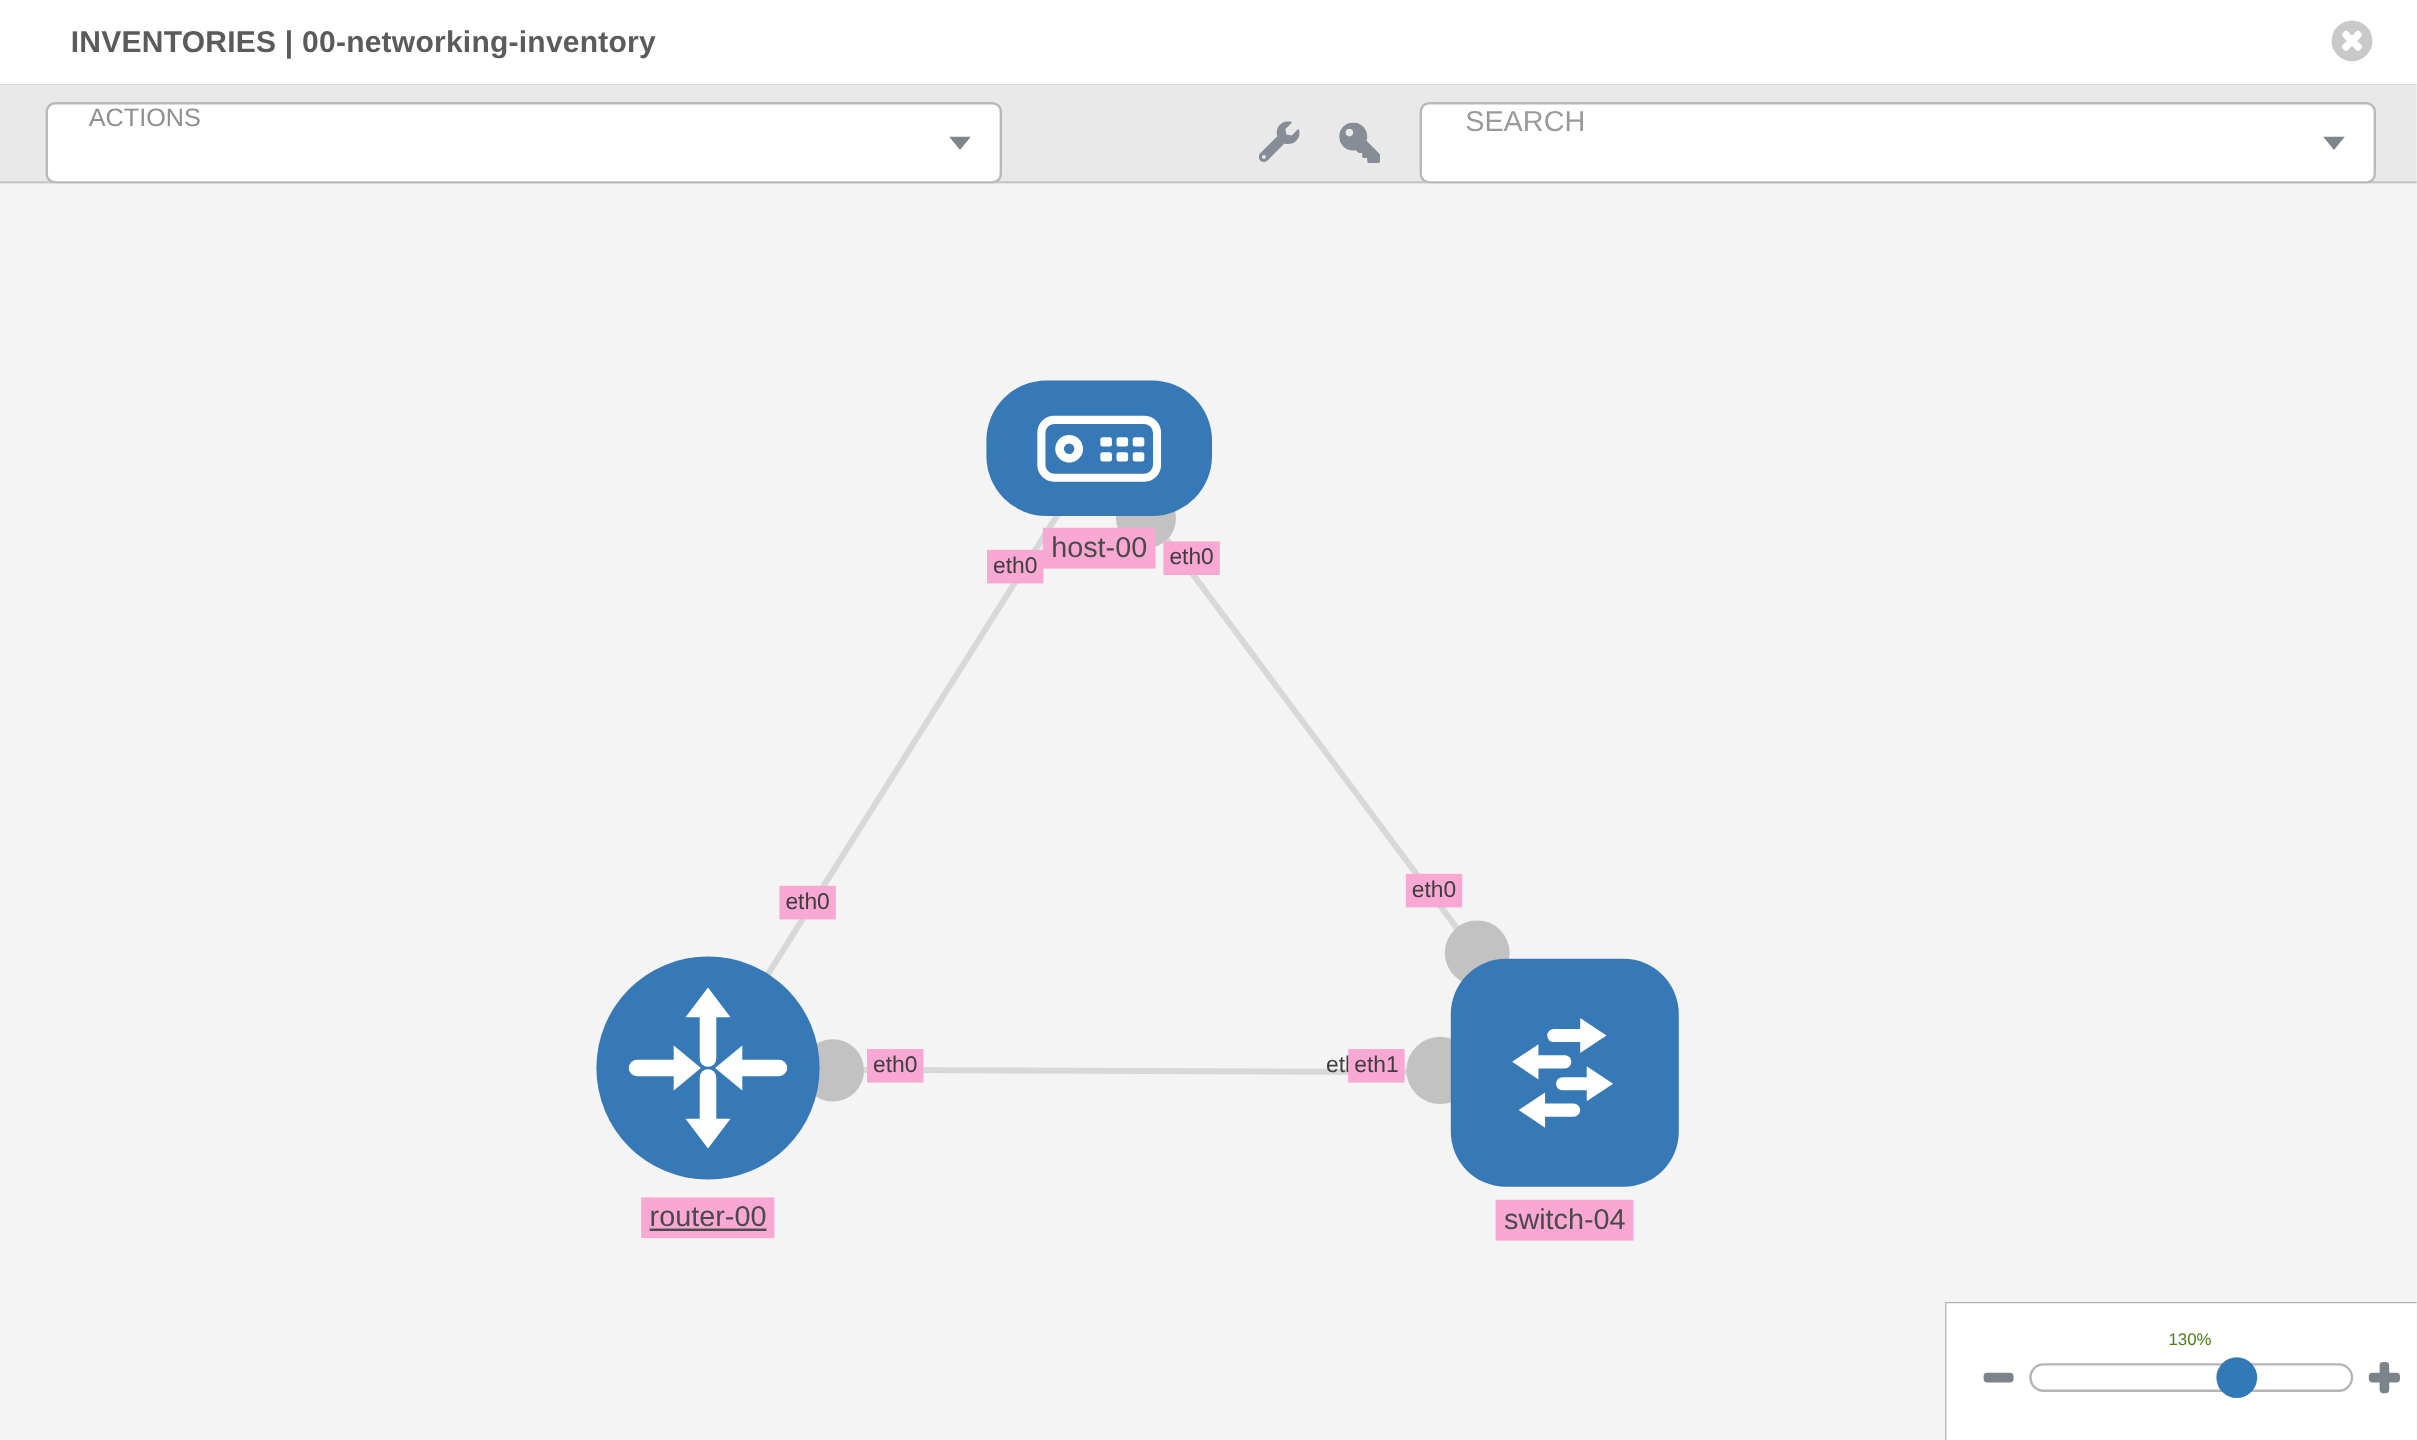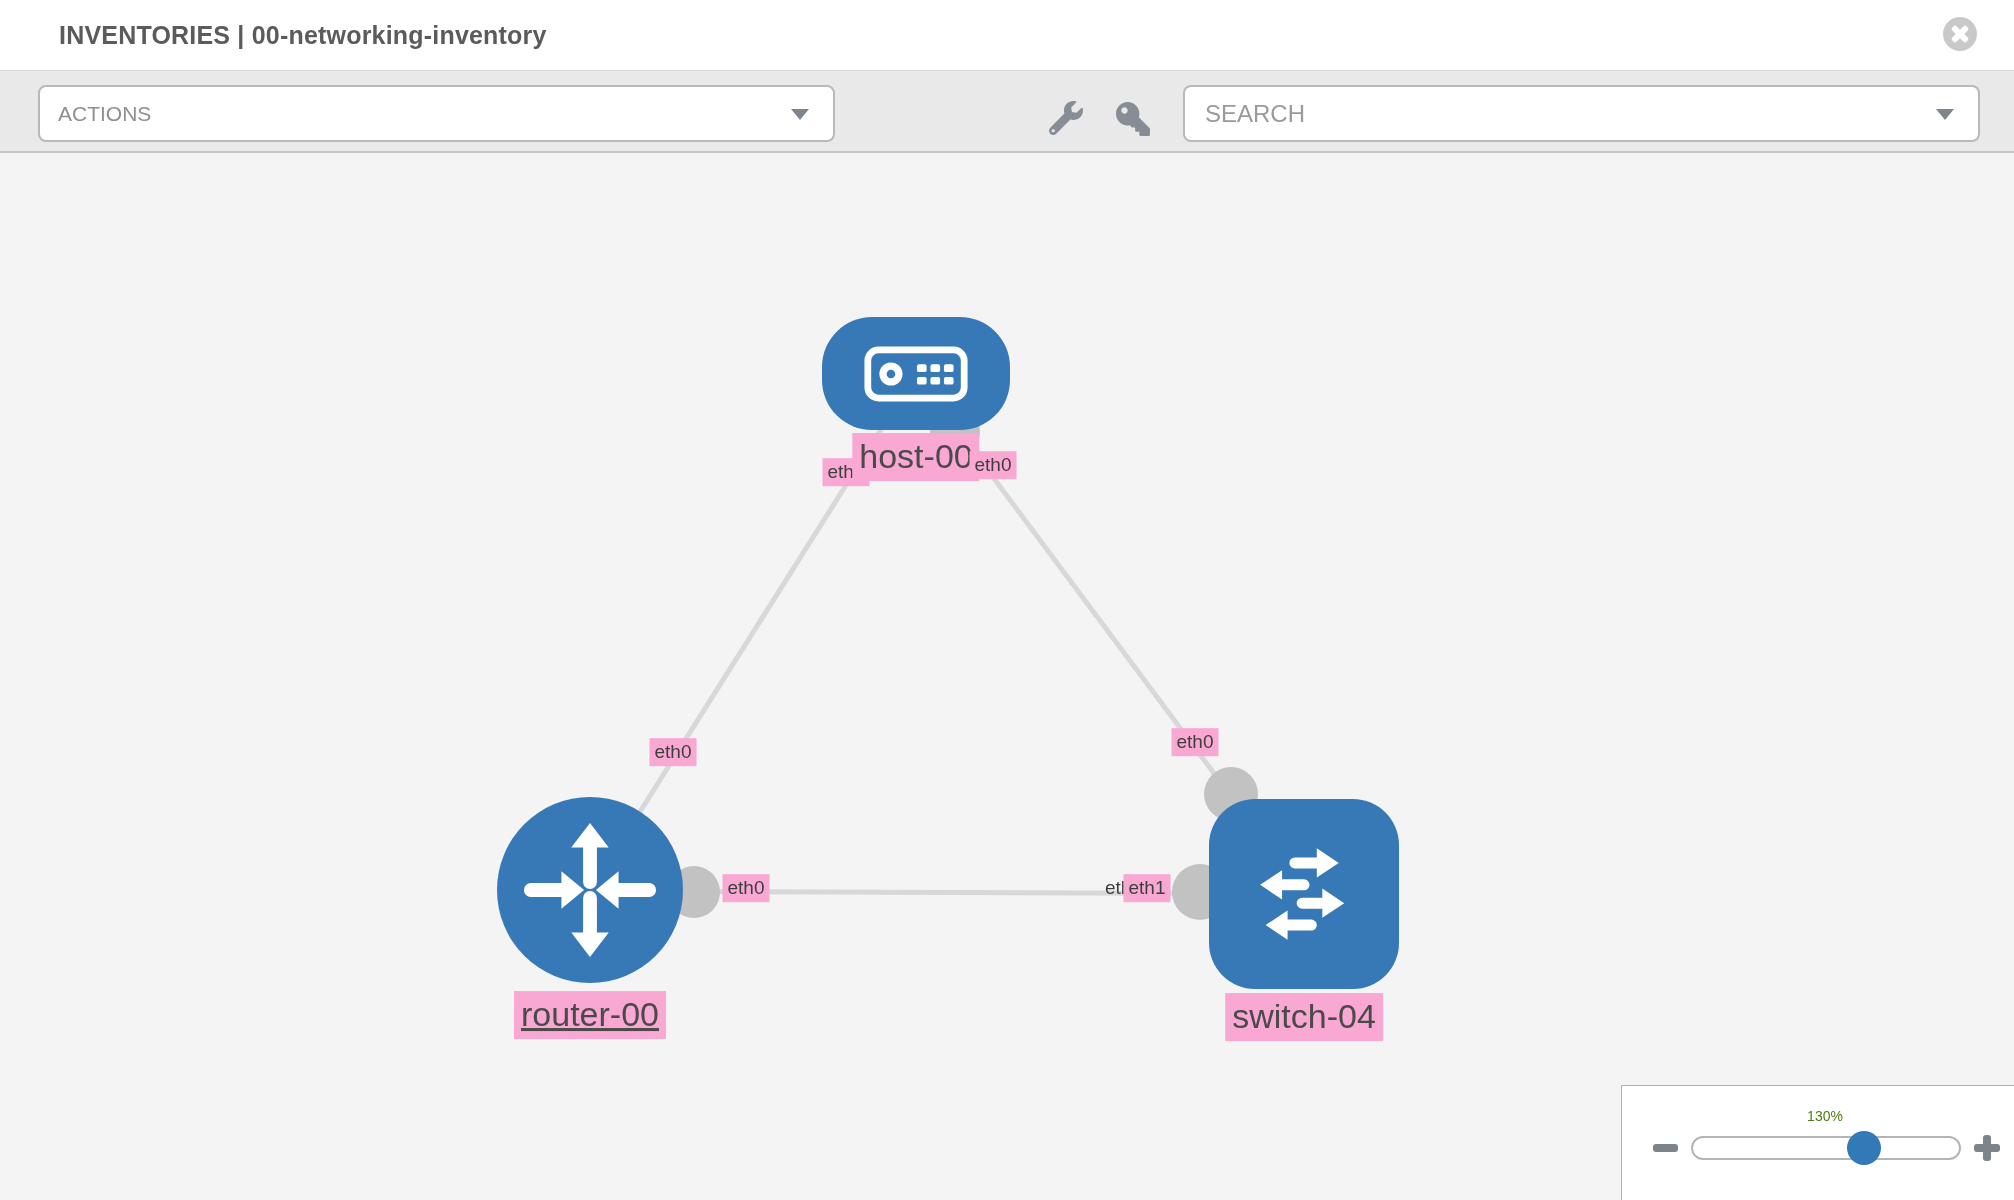--- a/index.html
+++ b/index.html
@@ -24,23 +24,23 @@
     content:"";position:absolute;left:7px;top:14px;width:20px;height:6px;
     background:#ffffff;border-radius:2px;
   }
   .close-btn::before{transform:rotate(45deg);}
   .close-btn::after{transform:rotate(-45deg);}
   
   .toolbar{
     position:relative;height:80px;background:#e9e9e9;border-bottom:2px solid #c6c6c6;
   }
   .combo{
-    position:absolute;top:14px;height:57px;background:#ffffff;
+    position:absolute;top:14px;height:68px;background:#ffffff;
     border:2px solid #b9b9b9;border-radius:8px;box-sizing:border-box;
-    display:flex;align-items:center;padding:0 18px;cursor:pointer;
+    display:flex;align-items:flex-start;padding:0 34px;cursor:pointer;
   }
   .combo-actions{left:38px;width:797px;}
   .combo-search{left:1183px;width:797px;}
   .combo-label{font-size:21px;color:#8f8f8f;}
   .combo input{
     border:none;outline:none;font-size:24px;color:#6e6e6e;width:700px;
     font-family:"Liberation Sans",sans-serif;background:transparent;
   }
   .combo input::placeholder{color:#9a9a9a;opacity:1;}
   .chevron{
@@ -64,21 +64,21 @@
     position:absolute;background:#3779b6;display:flex;align-items:center;justify-content:center;
     cursor:pointer;
   }
   .node-host{left:822px;top:164px;width:188px;height:113px;border-radius:50px;}
   .node-router{left:497px;top:644px;width:186px;height:186px;border-radius:50%;}
   .node-switch{left:1209px;top:646px;width:190px;height:190px;border-radius:46px;}
   .chip{
     position:absolute;transform:translate(-50%,-50%);background:#f9a8d4;color:#3e3e3e;
     font-size:19px;line-height:1.35;padding:1px 5px;white-space:nowrap;
   }
-  .chip-name{font-size:34px;color:#4a4a4a;padding:1px 7px;}
+  .chip-name{font-size:24px;color:#4a4a4a;padding:1px 7px;}
   .chip-partial{
     transform:translate(0,-50%);background:transparent;width:27px;overflow:hidden;
     padding:1px 0 1px 3px;
   }
   
   .lbl-router-to-host{left:673px;top:599px;}
   .lbl-host-left{left:846px;top:319px;}
   .lbl-host-name{left:916px;top:304px;}
   .lbl-host-right{left:993px;top:312px;}
   .lbl-switch-to-host{left:1195px;top:589px;}

